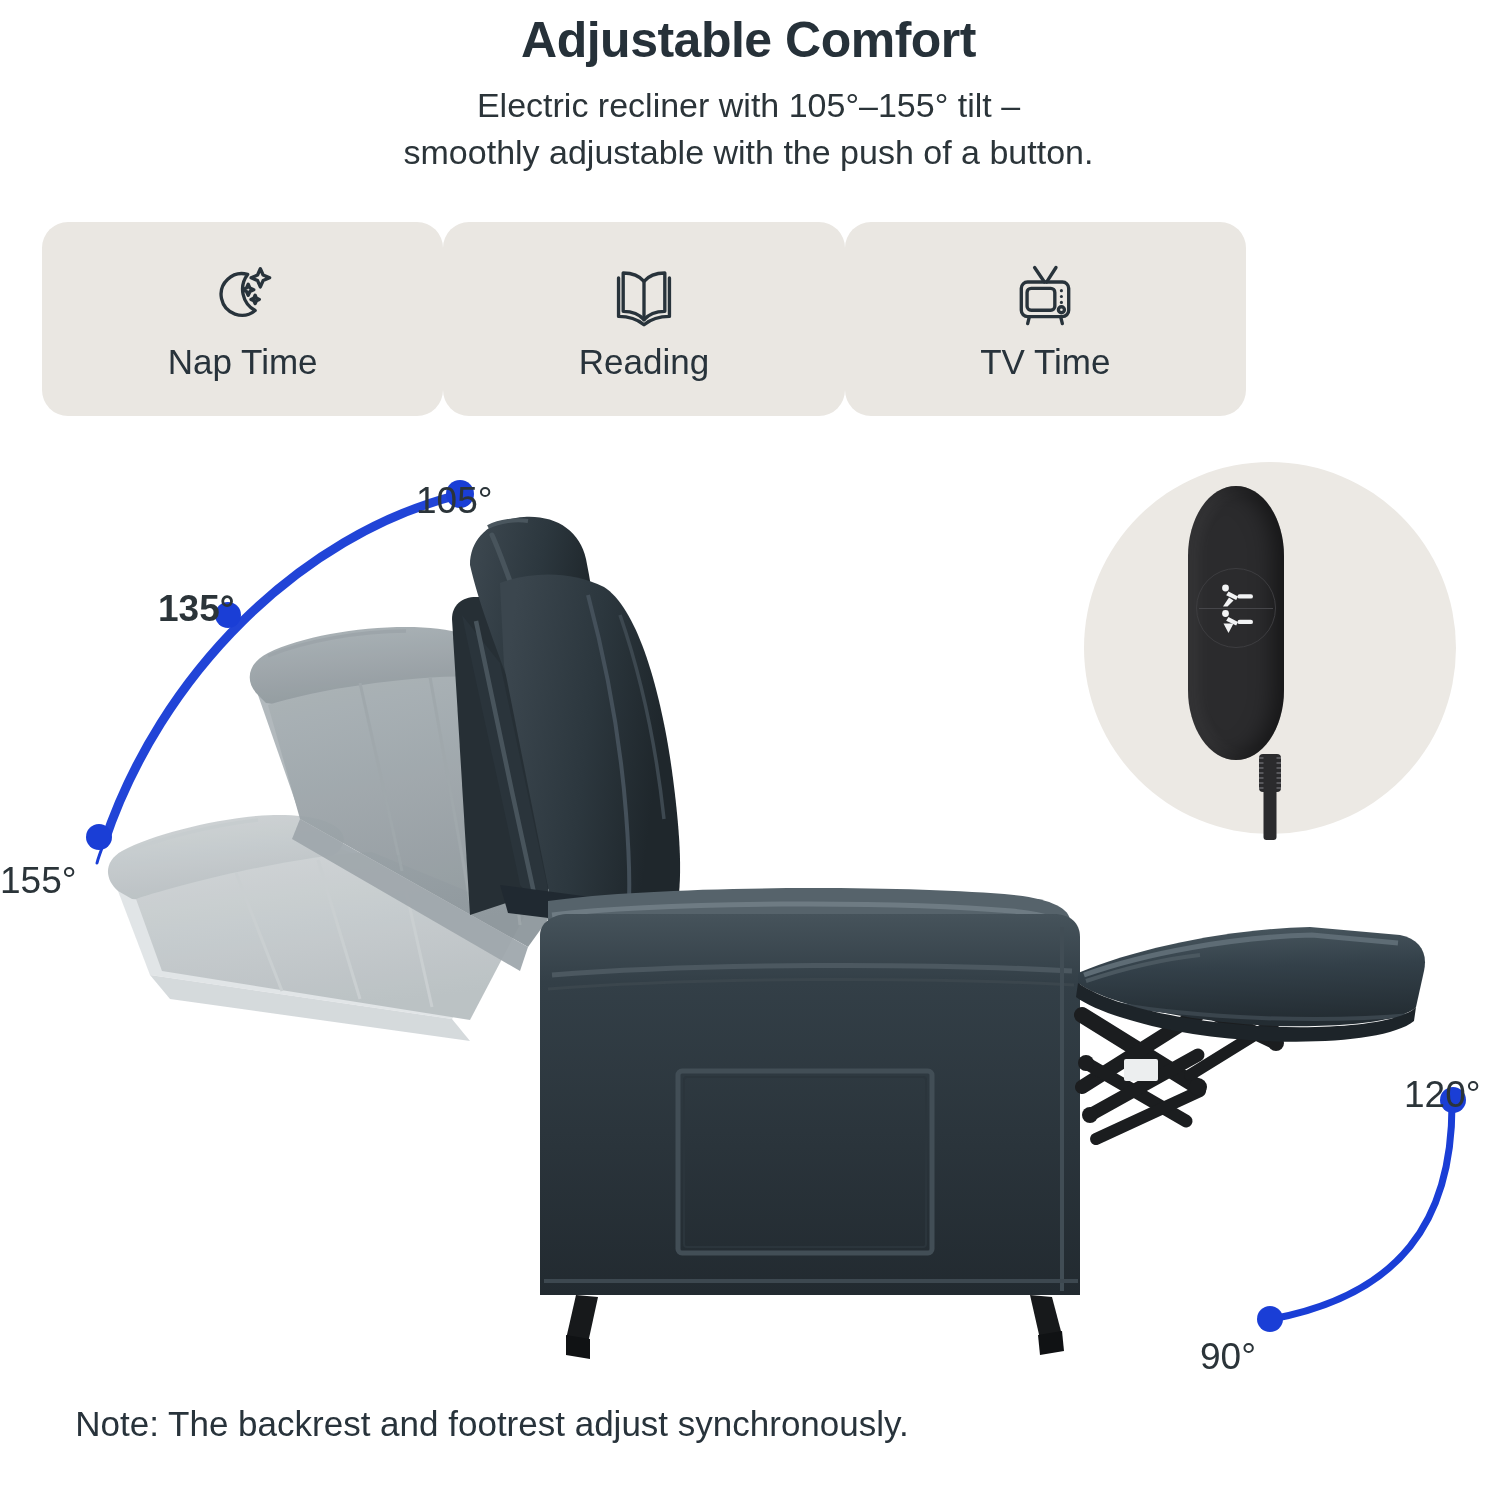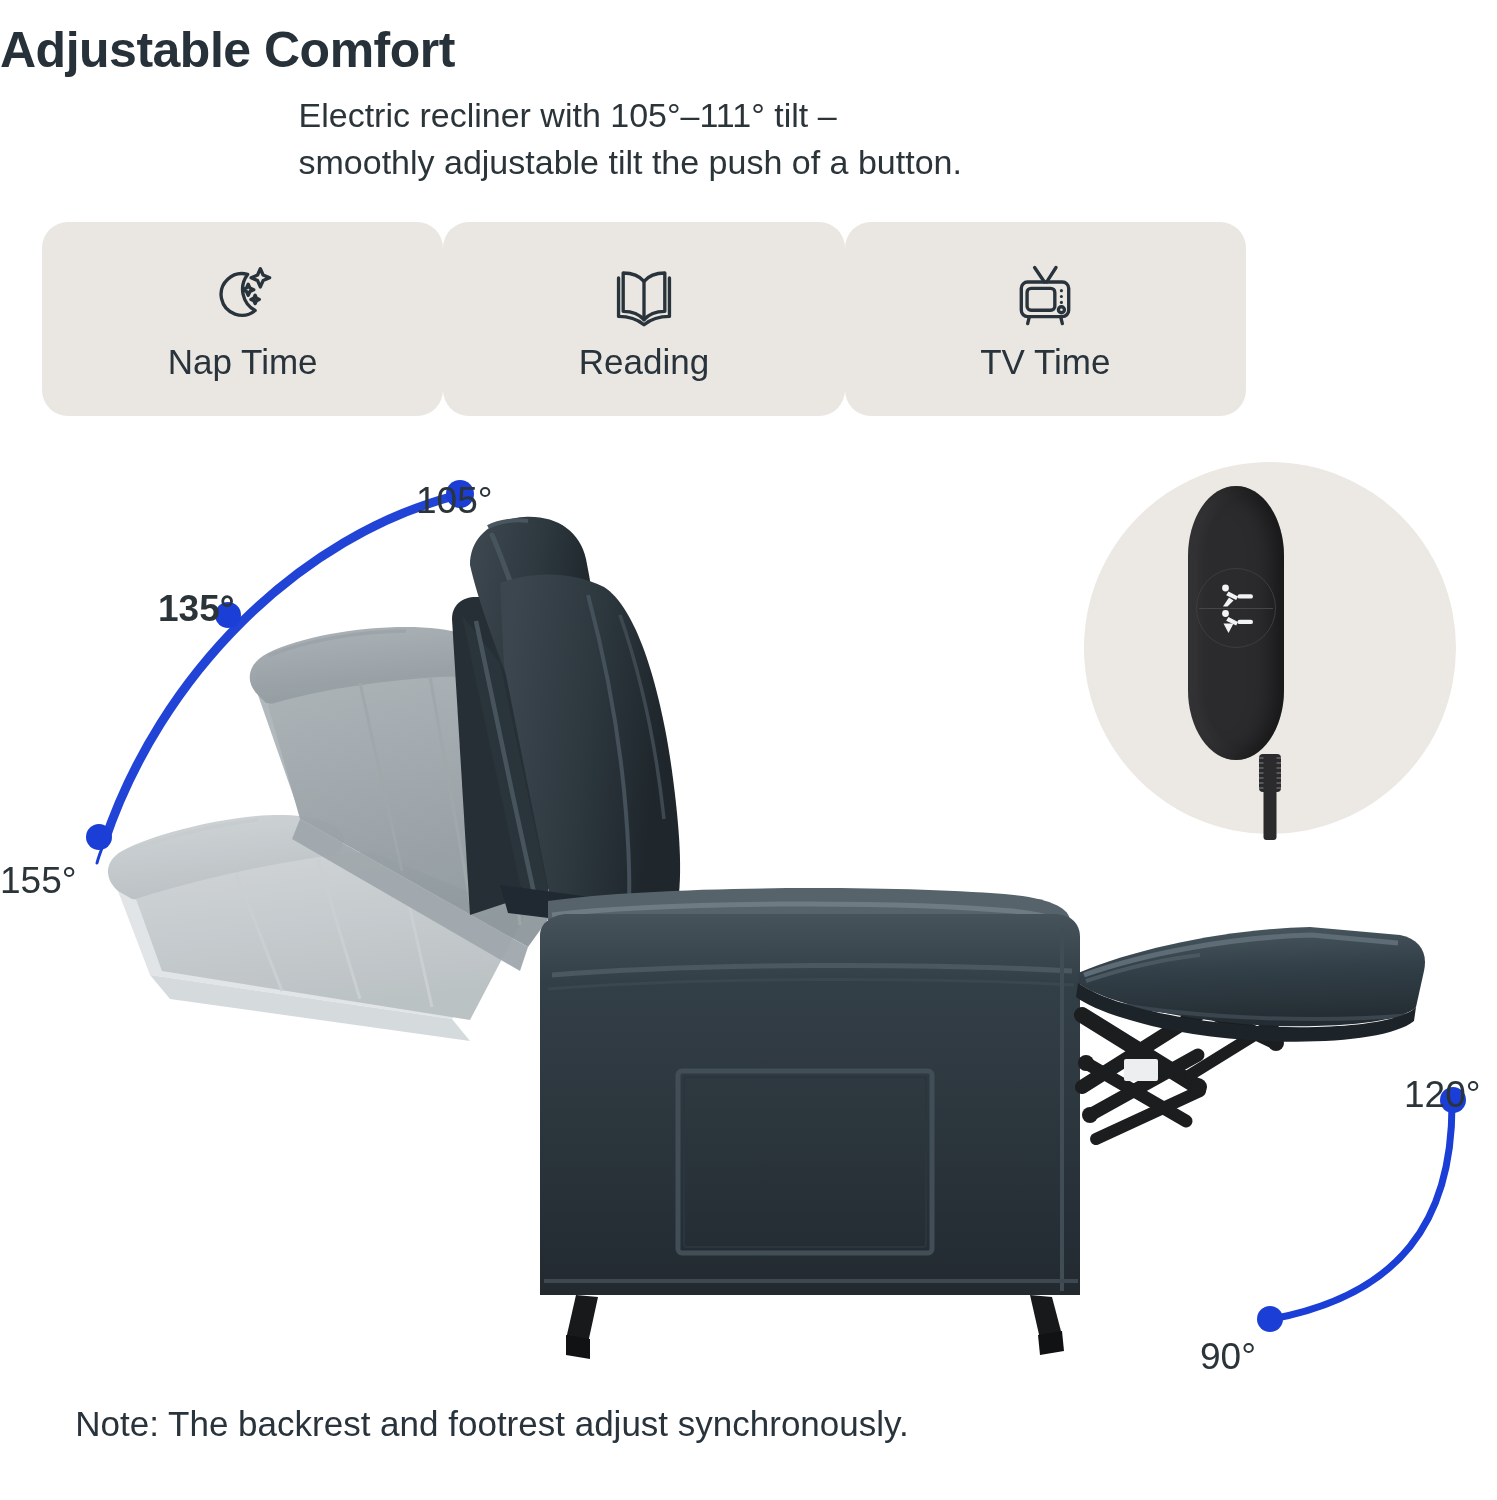--- a/index.html
+++ b/index.html
@@ -9,21 +9,21 @@
     width: 1497px;
     height: 1500px;
     background: #ffffff;
     font-family: "Liberation Sans", sans-serif;
     color: #28333b;
     overflow: hidden;
     position: relative;
   }
 
   
-  .header { padding-top: 22px; }
+  .header { padding-top: 12px; text-align: center; }
   .title {
     font-size: 50px;
     font-weight: bold;
     letter-spacing: -0.5px;
     color: #263139;
     margin: 0;
     line-height: 1.12;
   }
   .subtitle {
     font-size: 34px;
@@ -148,22 +148,22 @@
     color: #28333b;
     text-align: center;
   }
 </style>
 </head>
 <body>
 
 <div class="header">
   <h1 class="title">Adjustable Comfort</h1>
   <div class="subtitle">
-    <div>Electric recliner with 105°–111° tilt –</div>
-    <div>smoothly adjustable tilt the push of a button.</div>
+    <div>Electric recliner with 105°–155° tilt –</div>
+    <div>smoothly adjustable with the push of a button.</div>
   </div>
 </div>
 
 <div class="cards">
 
   <div class="card">
     <span class="card-icon">
       <svg width="74" height="74" viewBox="0 0 64 64" fill="none" stroke="#28333b" stroke-width="2.9" stroke-linecap="round" stroke-linejoin="round">
         <path d="M36 12.5a18 18 0 1 0 6.5 31.2A21 21 0 0 1 36 12.5Z"></path>
         <path d="M47 7.5 49.4 13 55 15.4 49.4 17.8 47 23.3 44.6 17.8 39 15.4 44.6 13Z"></path>

